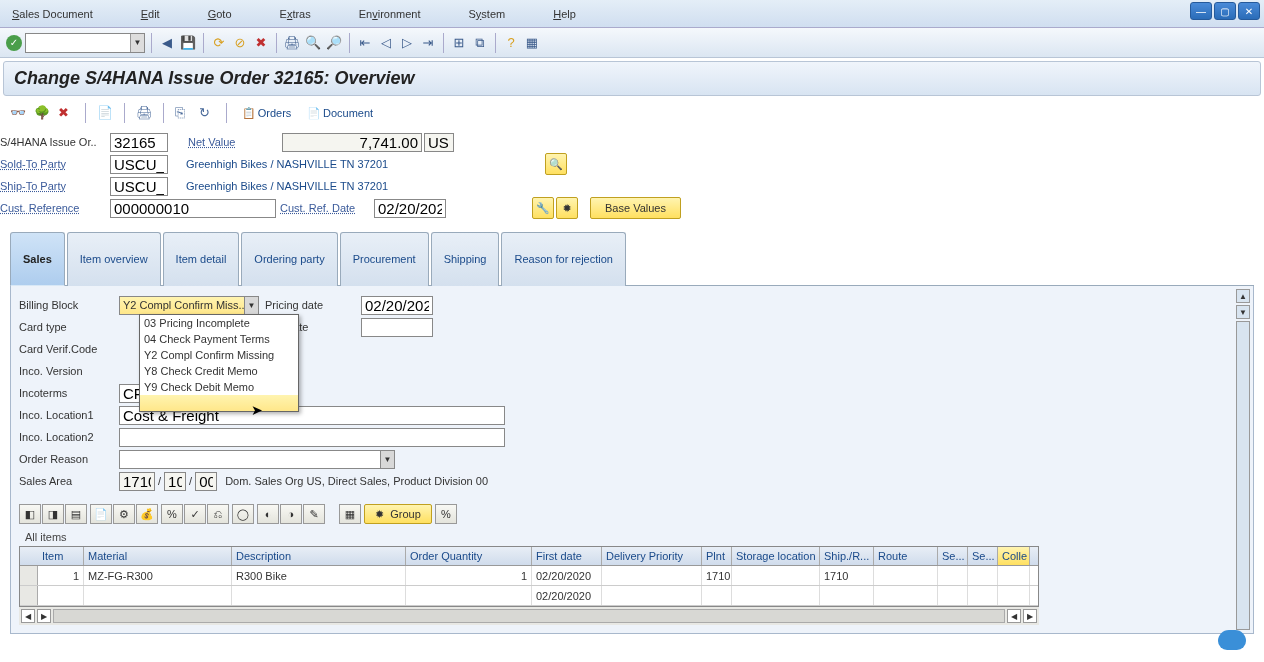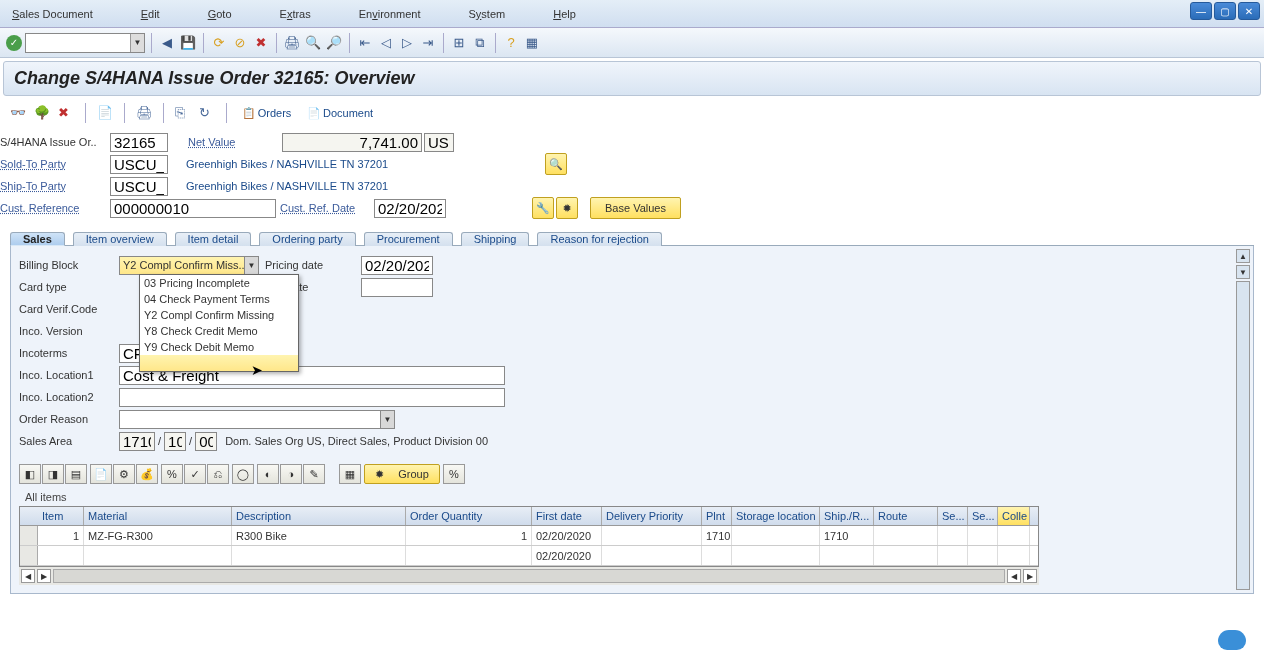--- a/index.html
+++ b/index.html
@@ -39,21 +39,21 @@
   .field-input { height: 19px; border: 1px solid #888; background: #fff; padding: 0 3px; font-size:15px; }
   .field-input.ro { background:#f5f5f0; }
   .val-link { color:#1a4a8a; cursor:pointer; }
   .label2 { color:#3a5a9a; text-decoration: underline dotted; margin-left: 20px; width: 94px; display:inline-block; }
   
   .base-values-btn { background: linear-gradient(#fff4b0, #ffe060); border:1px solid #c0a020; height:22px; padding: 0 14px; display:flex; align-items:center; gap:6px; border-radius:2px; cursor:pointer; margin-left:12px; }
   .yellow-icon-btn { width:22px; height:22px; background: linear-gradient(#fff4b0, #ffe060); border:1px solid #c0a020; display:flex; align-items:center; justify-content:center; cursor:pointer; border-radius:2px; }
   
   
   .tab-strip { display:flex; margin: 8px 10px 0; border-bottom: 1px solid #9ab; }
-  .tab { background: linear-gradient(#e8eff7, #d4e0ee); border: 1px solid #9ab; border-bottom: none; padding: 0 12px; margin-right: 8px; border-radius: 3px 3px 0 0; cursor:pointer; color:#1a4a8a; position:relative; top:1px; }
+  .tab { background: linear-gradient(#e8eff7, #d4e0ee); border: 1px solid #9ab; border-bottom: none; padding: 20px 12px; margin-right: 2px; border-radius: 3px 3px 0 0; cursor:pointer; color:#1a4a8a; position:relative; top:1px; }
   .tab.active { background: linear-gradient(#cfe3f7, #aecdee); font-weight:bold; color:#222; border-bottom:1px solid #d8e8f6; }
   
   
   .panel { margin: 0 10px; border: 1px solid #a8b8cc; border-top:none; padding: 8px; background: #eef3fa; position:relative; }
   .scroll-up, .scroll-down { position:absolute; right:3px; width:14px; height:14px; background:#d8e4f0; border:1px solid #999; display:flex; align-items:center; justify-content:center; font-size:8px; cursor:pointer; }
   .scroll-up { top:3px; } .scroll-down { top:19px; }
   .scroll-track { position:absolute; right:3px; top:35px; bottom:3px; width:14px; background:#d8e4f0; border:1px solid #999; }
   
   .form-row { display:flex; align-items:center; height:22px; }
   .form-label { width: 100px; color:#333; }
@@ -285,21 +285,21 @@
       <div class="it-group">
         <div class="it-btn">◯</div>
       </div>
       <div class="it-group">
         <div class="it-btn">◐</div>
         <div class="it-btn">◑</div>
         <div class="it-btn">✎</div>
       </div>
       <div style="width:8px"></div>
       <div class="it-btn">▦</div>
-      <div class="group-btn">✹ <span style="margin-left:14px">Group</span></div>
+      <div class="group-btn">✹ <span style="margin-left:6px">Group</span></div>
       <div class="it-btn">%</div>
     </div>
 
     <div class="all-items-label">All items</div>
 
     <div class="items-table" style="width:1020px">
       <div class="table-header">
         <div class="row-handle"></div>
         <div class="th col-item">Item</div>
         <div class="th col-mat">Material</div>

